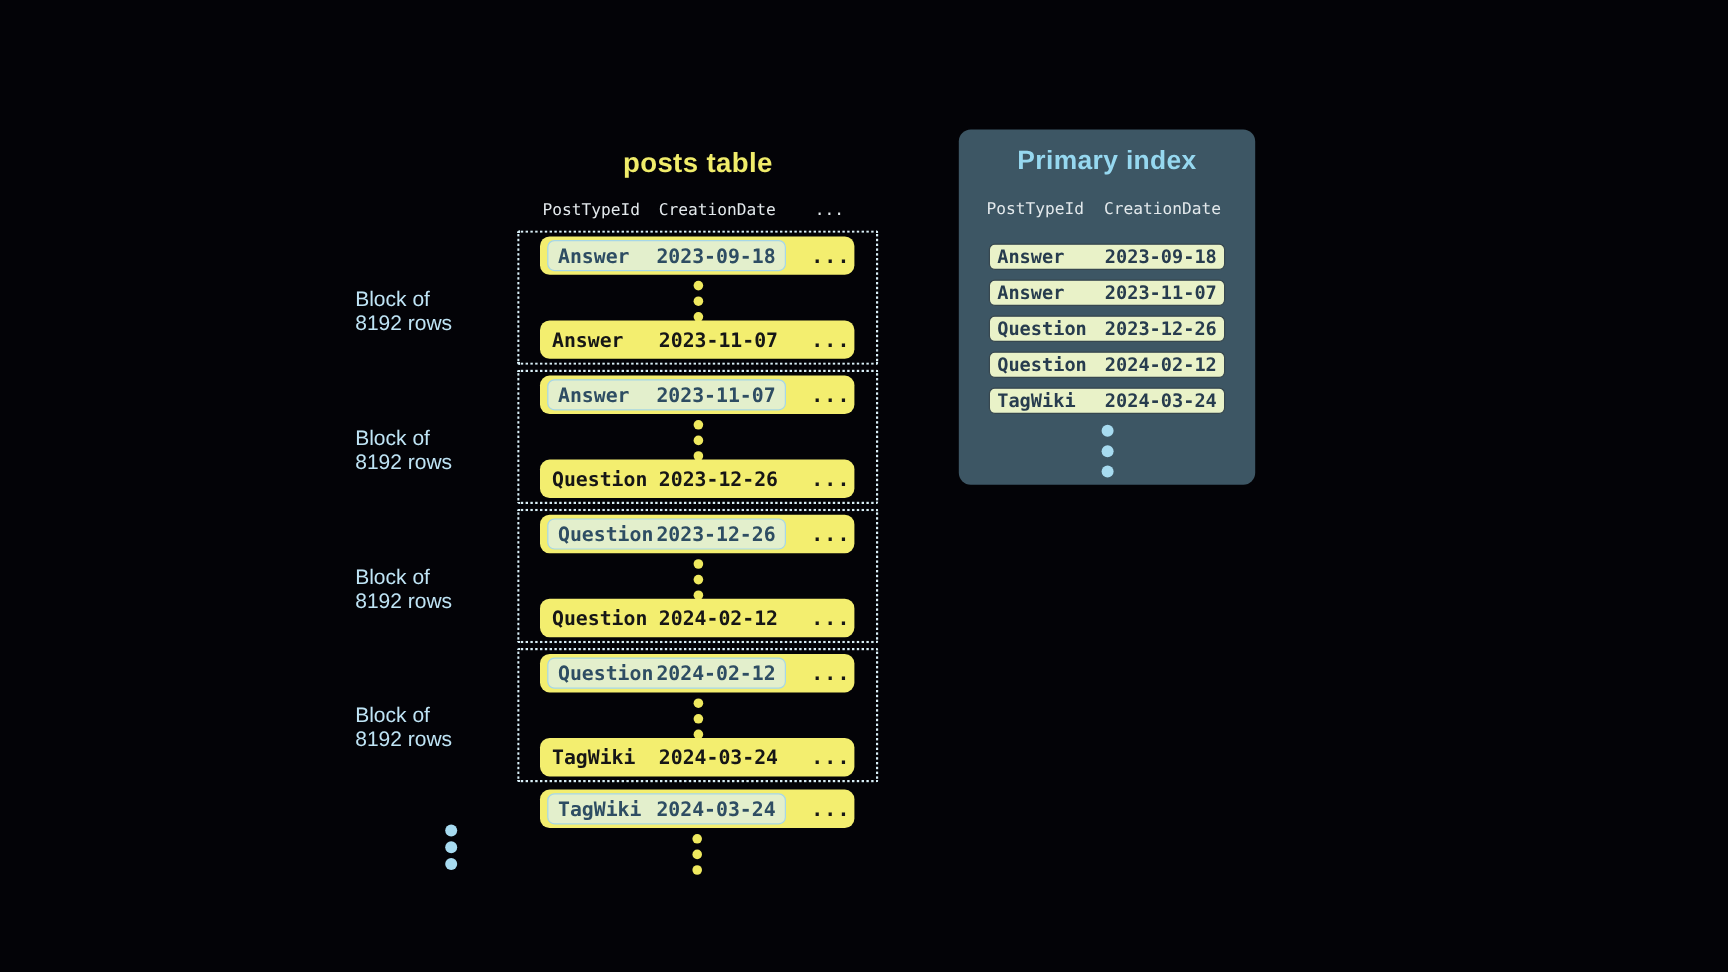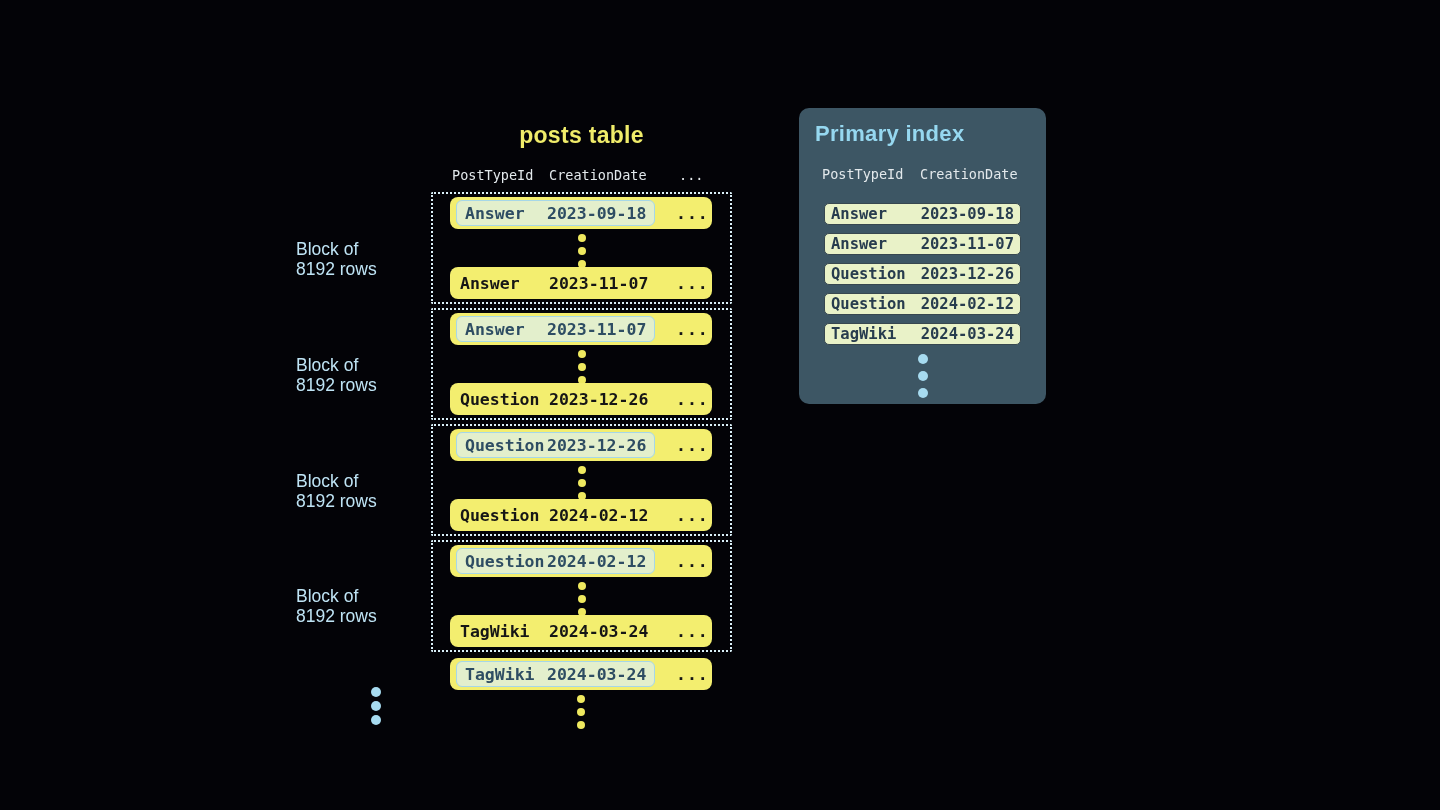--- a/index.html
+++ b/index.html
@@ -42,21 +42,21 @@
   .vdots{display:flex;flex-direction:column;align-items:center;gap:5px;}
   .block .vdots{position:absolute;left:0;top:40px;width:100%;}
   .vdots .dot{width:8px;height:8px;border-radius:50%;background:#efe95f;}
   .vdots.blue .dot{width:10px;height:10px;background:#a7dbf0;}
   .tail-dots{position:absolute;left:450px;top:695px;width:262px;}
   .more-blocks-dots{position:absolute;left:366px;top:687px;width:20px;gap:4px;}
 
   
   .index-panel{position:absolute;left:799px;top:108px;width:247px;height:296px;
     background:#3d5664;border-radius:10px;}
-  .ip-title{position:absolute;top:13px;left:16px;width:100%;margin:0;
+  .ip-title{position:absolute;top:13px;left:0;width:100%;margin:0;text-align:center;
     font-size:22px;font-weight:600;color:#96d8f0;letter-spacing:.3px;}
   .ip-header{position:absolute;top:58px;left:0;width:100%;height:18px;
     font-family:"DejaVu Sans Mono",monospace;font-size:13.5px;font-weight:500;color:#e3e9ec;}
   .ip-header span{position:absolute;top:0;white-space:pre;}
   .ip-header .c1{left:23px;}
   .ip-header .c2{left:121px;}
 
   .irow{position:absolute;left:25px;width:197px;height:22px;box-sizing:border-box;
     background:#e9f2c8;border:1.5px solid #37474f;border-radius:5px;
     display:flex;align-items:center;justify-content:space-between;padding:0 6px;

